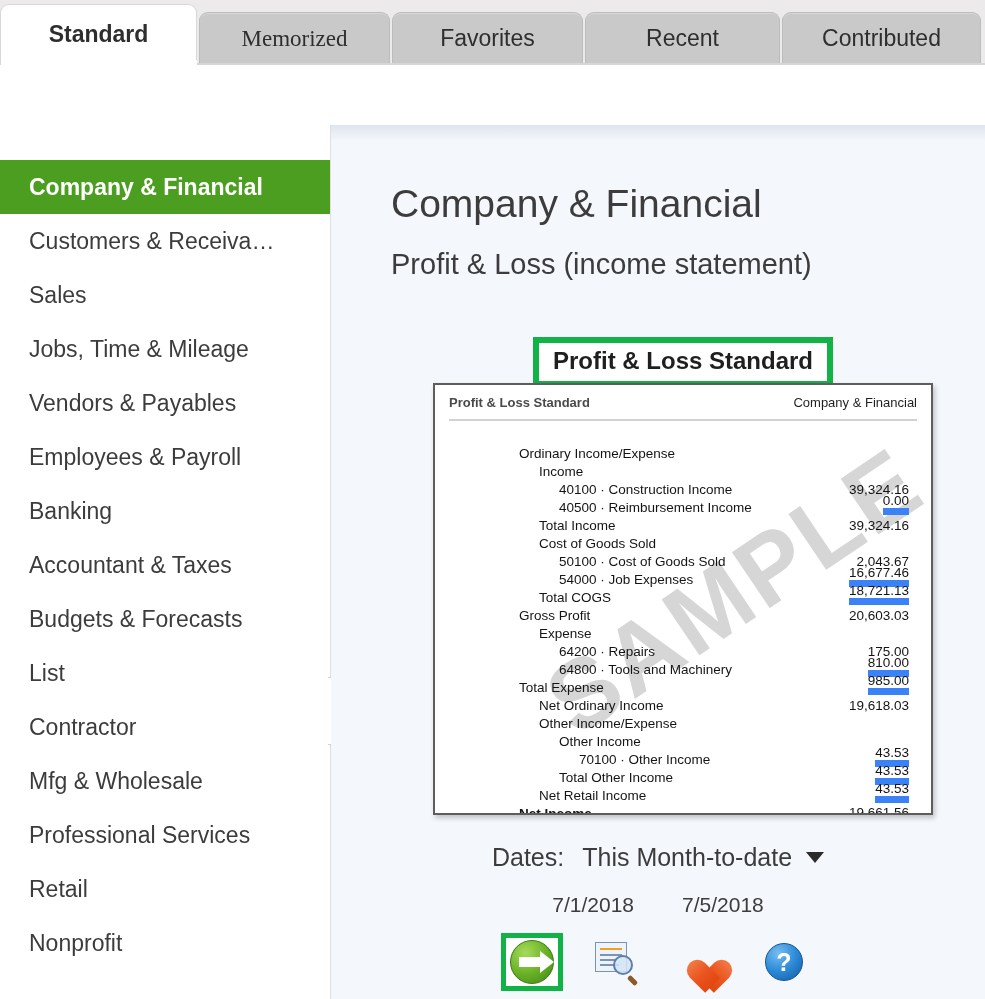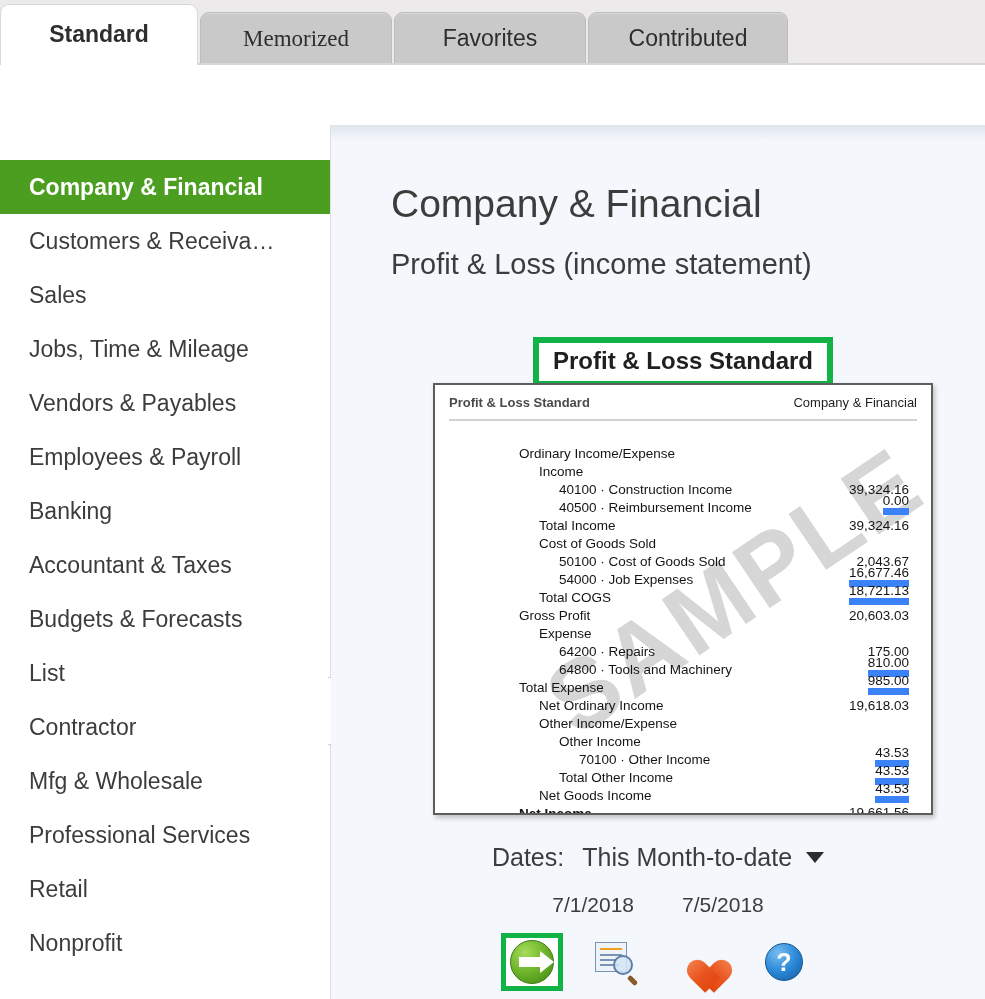--- a/index.html
+++ b/index.html
@@ -396,20 +396,23 @@
 <div class="tabbar">
   <div class="tab tab-0 active">
       <span>Standard</span>
     </div>
   <div class="tab tab-1">
       <span>Memorized</span>
     </div>
   <div class="tab tab-2">
       <span>Favorites</span>
     </div>
+  <div class="tab tab-3">
+      <span>Recent</span>
+    </div>
   <div class="tab tab-4">
       <span>Contributed</span>
     </div>
 </div>
 <div class="tab-underline"></div>
 <div class="tab-active-mask"></div>
 <div class="gap-band"></div>
 
 <div class="sidebar">
   <div class="side-spacer"></div>
@@ -550,21 +553,21 @@
         </div>
         <div class="row">
           <div class="lbl i4">70100 · Other Income</div>
           <div class="amtwrap"><span class="u1">43.53</span></div>
         </div>
         <div class="row">
           <div class="lbl i3">Total Other Income</div>
           <div class="amtwrap"><span class="u1">43.53</span></div>
         </div>
         <div class="row">
-          <div class="lbl i2">Net Goods Income</div>
+          <div class="lbl i2">Net Retail Income</div>
           <div class="amtwrap"><span class="u1">43.53</span></div>
         </div>
         <div class="row bold">
           <div class="lbl i1">Net Income</div>
           <div class="amtwrap"><span class="u2">19,661.56</span></div>
         </div>
       </div>
   </div>
 
   <div class="dates-row">

